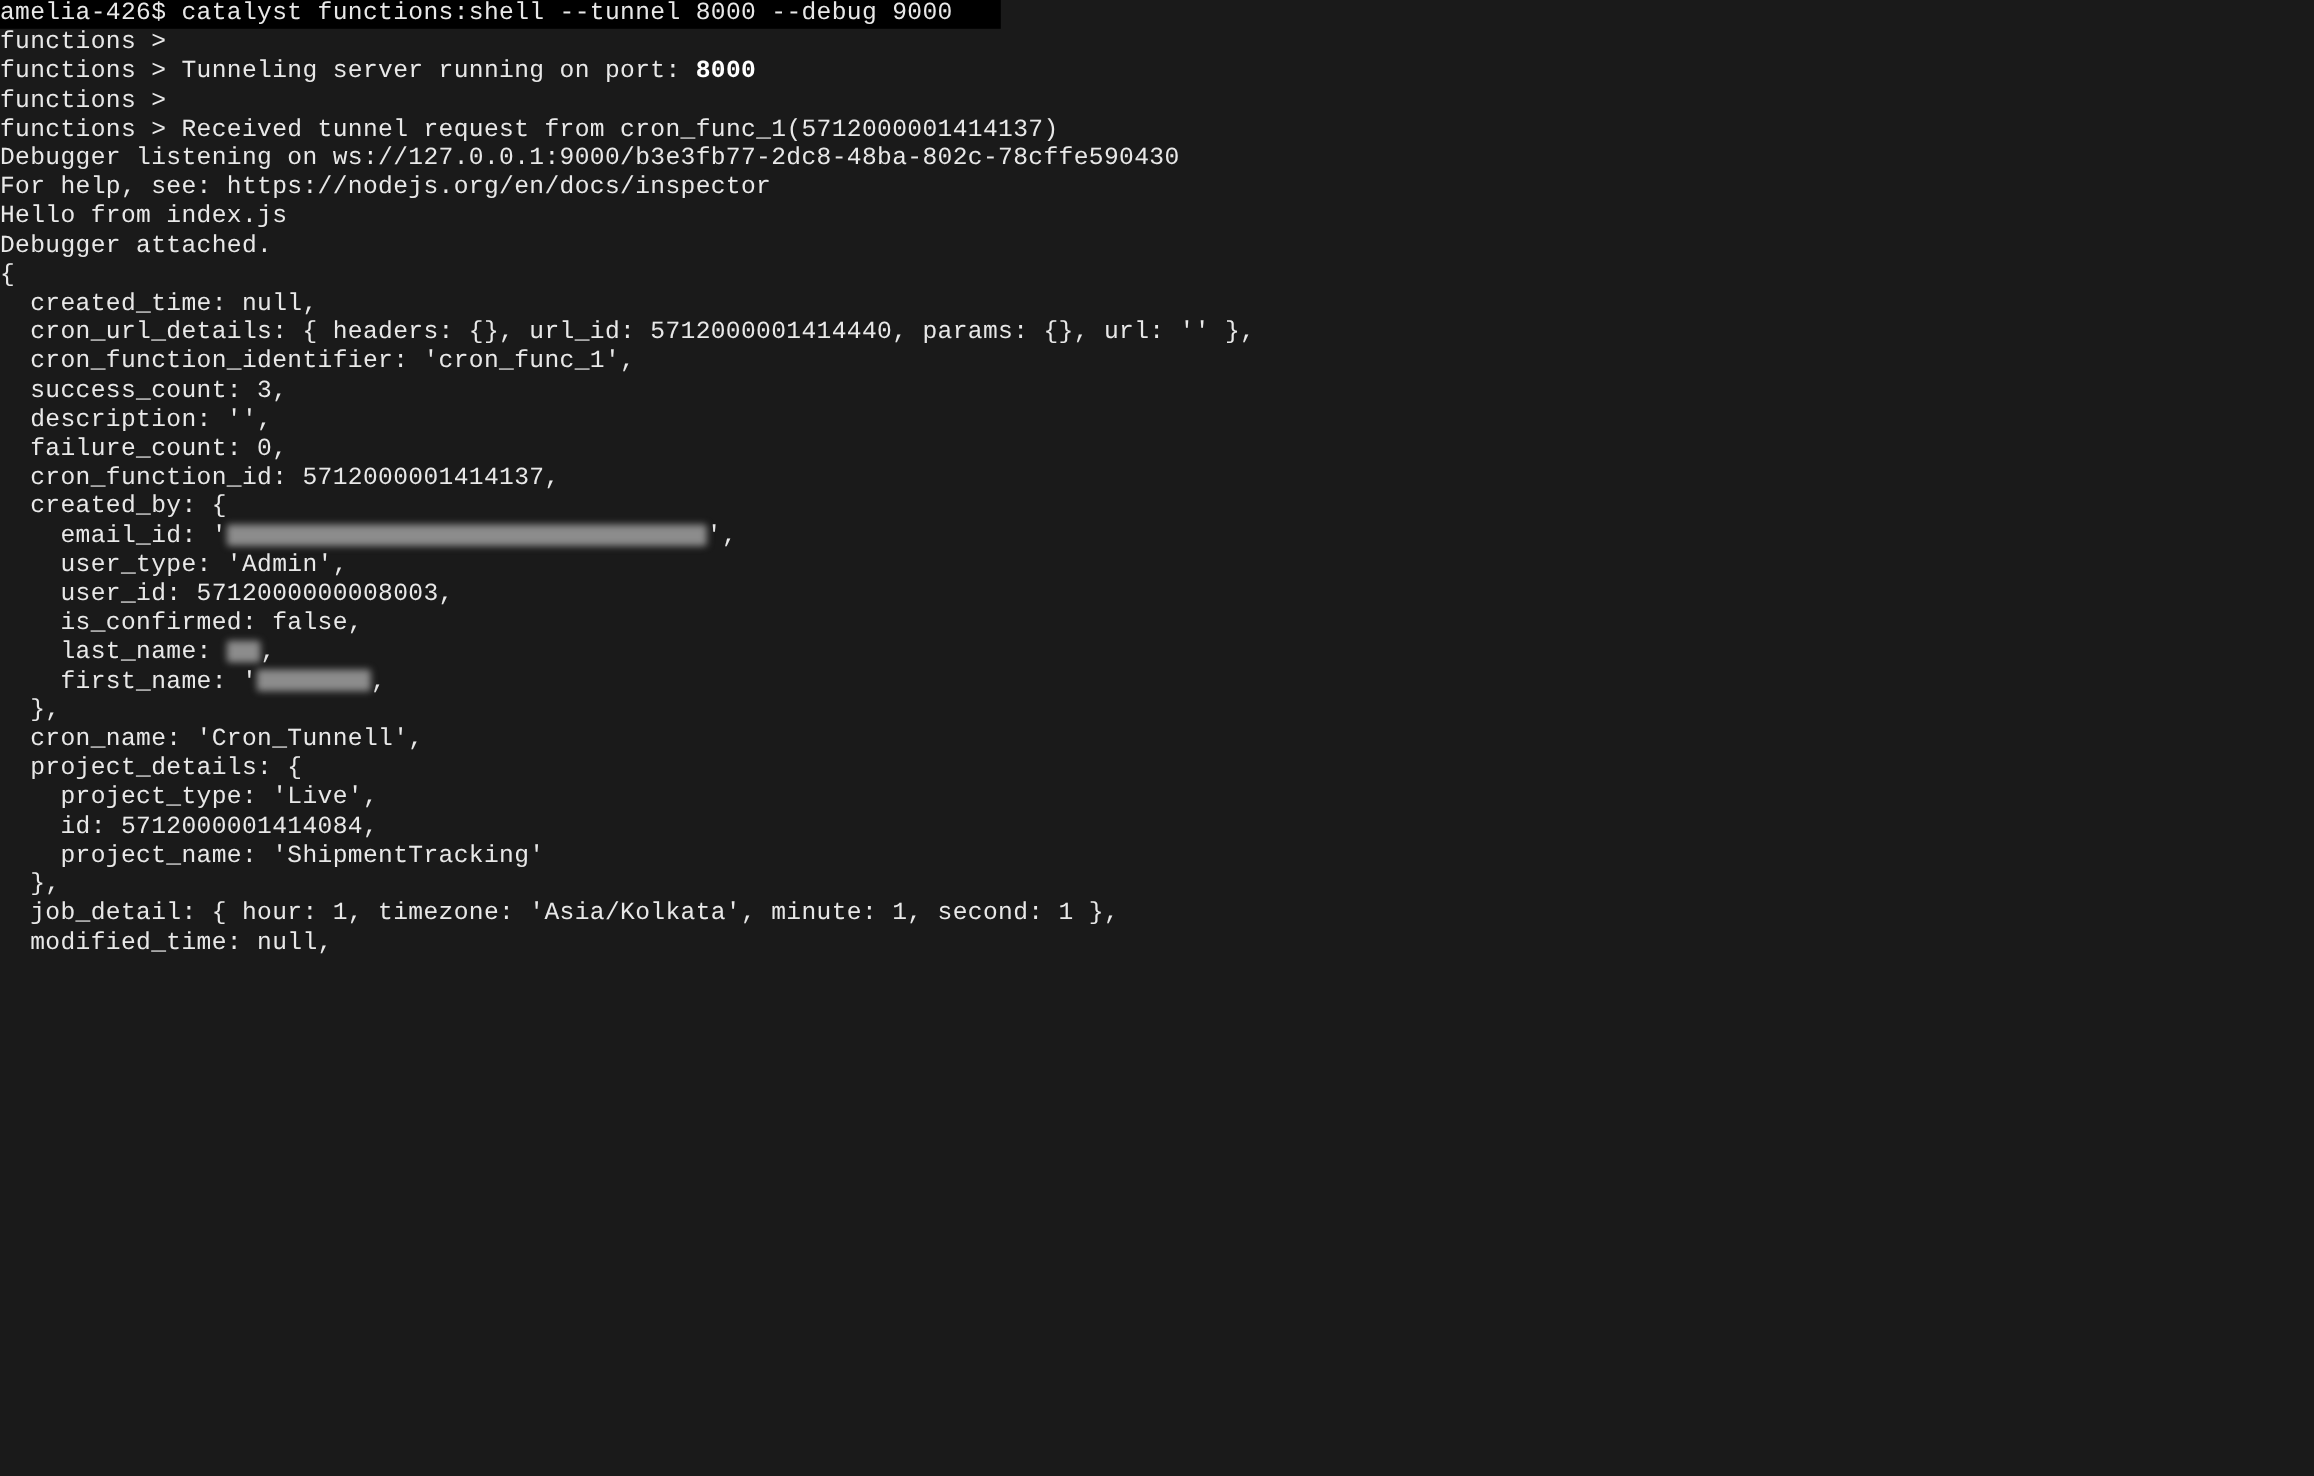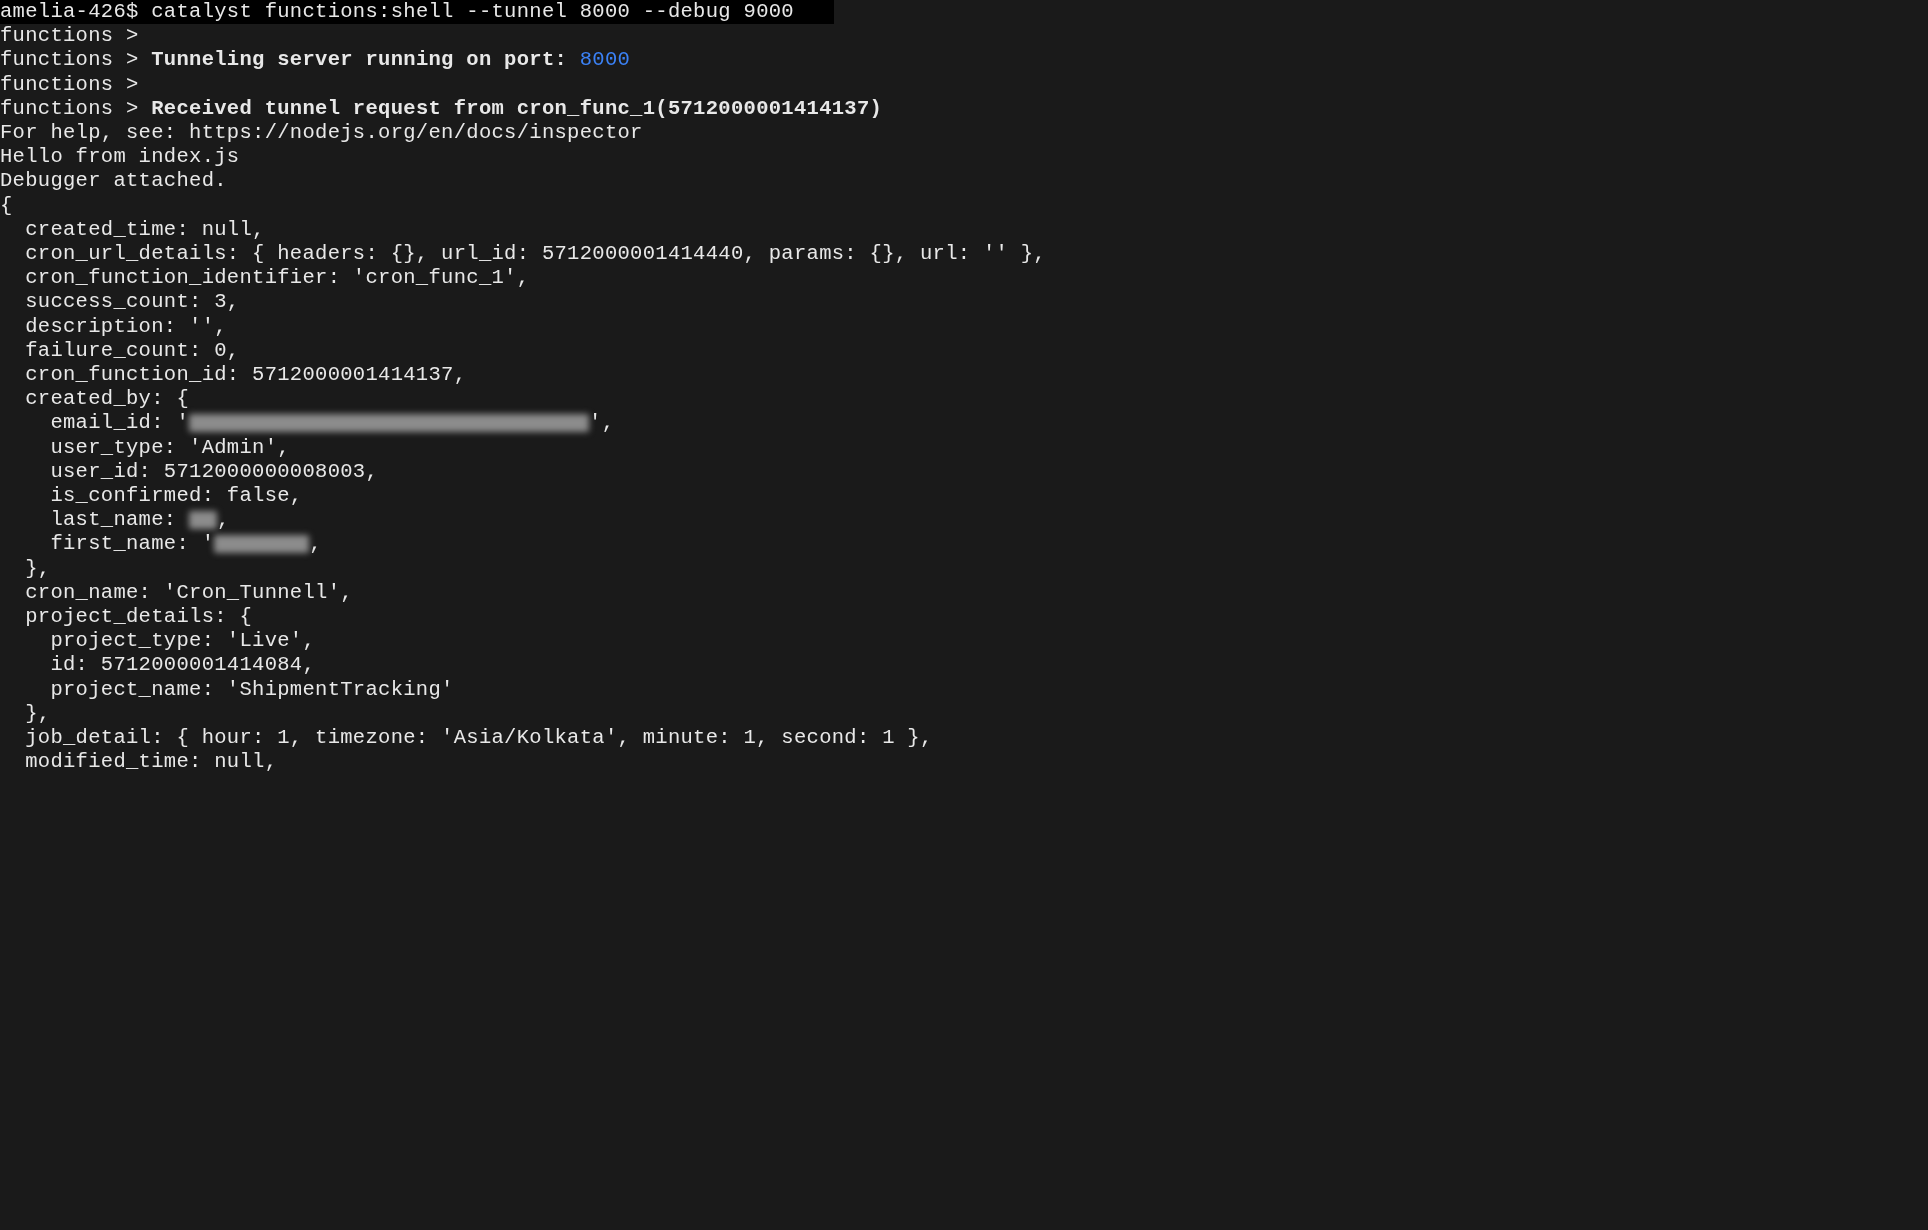--- a/index.html
+++ b/index.html
@@ -24,25 +24,25 @@
     }
     .line {
       white-space: pre;
     }
     .prompt-line {
       background-color: #000000;
       display: inline-block;
       padding-right: 40px;
     }
     .bold {
-      font-weight: bold;
+      font-weight: normal;
     }
     .green {
-      color: #3b82f6;
-      font-weight: normal;
+      color: #ffffff;
+      font-weight: bold;
     }
     .redacted {
       display: inline-block;
       background-color: #8c8c8c;
       color: transparent;
       filter: blur(3px);
       vertical-align: middle;
       height: 18px;
       border-radius: 2px;
     }
@@ -58,20 +58,21 @@
   </style>
 </head>
 <body>
 
 <div class="terminal">
   <div class="line"><span class="prompt-line"><span>amelia-426$</span> <span>catalyst functions:shell --tunnel 8000 --debug 9000</span></span></div>
   <div class="line">functions &gt;</div>
   <div class="line"><span>functions &gt; </span><span class="bold">Tunneling server running on port: </span><span class="green">8000</span></div>
   <div class="line">functions &gt;</div>
   <div class="line"><span>functions &gt; </span><span class="bold">Received tunnel request from cron_func_1(5712000001414137)</span></div>
+  <div class="line">Debugger listening on ws://127.0.0.1:9000/b3e3fb77-2dc8-48ba-802c-78cffe590430</div>
   <div class="line">For help, see: https://nodejs.org/en/docs/inspector</div>
   <div class="line">Hello from index.js</div>
   <div class="line">Debugger attached.</div>
   <div class="line"></div>
   <div class="line">{</div>
   <div class="line">  created_time: null,</div>
   <div class="line">  cron_url_details: { headers: {}, url_id: 5712000001414440, params: {}, url: '' },</div>
   <div class="line">  cron_function_identifier: 'cron_func_1',</div>
   <div class="line">  success_count: 3,</div>
   <div class="line">  description: '',</div>

